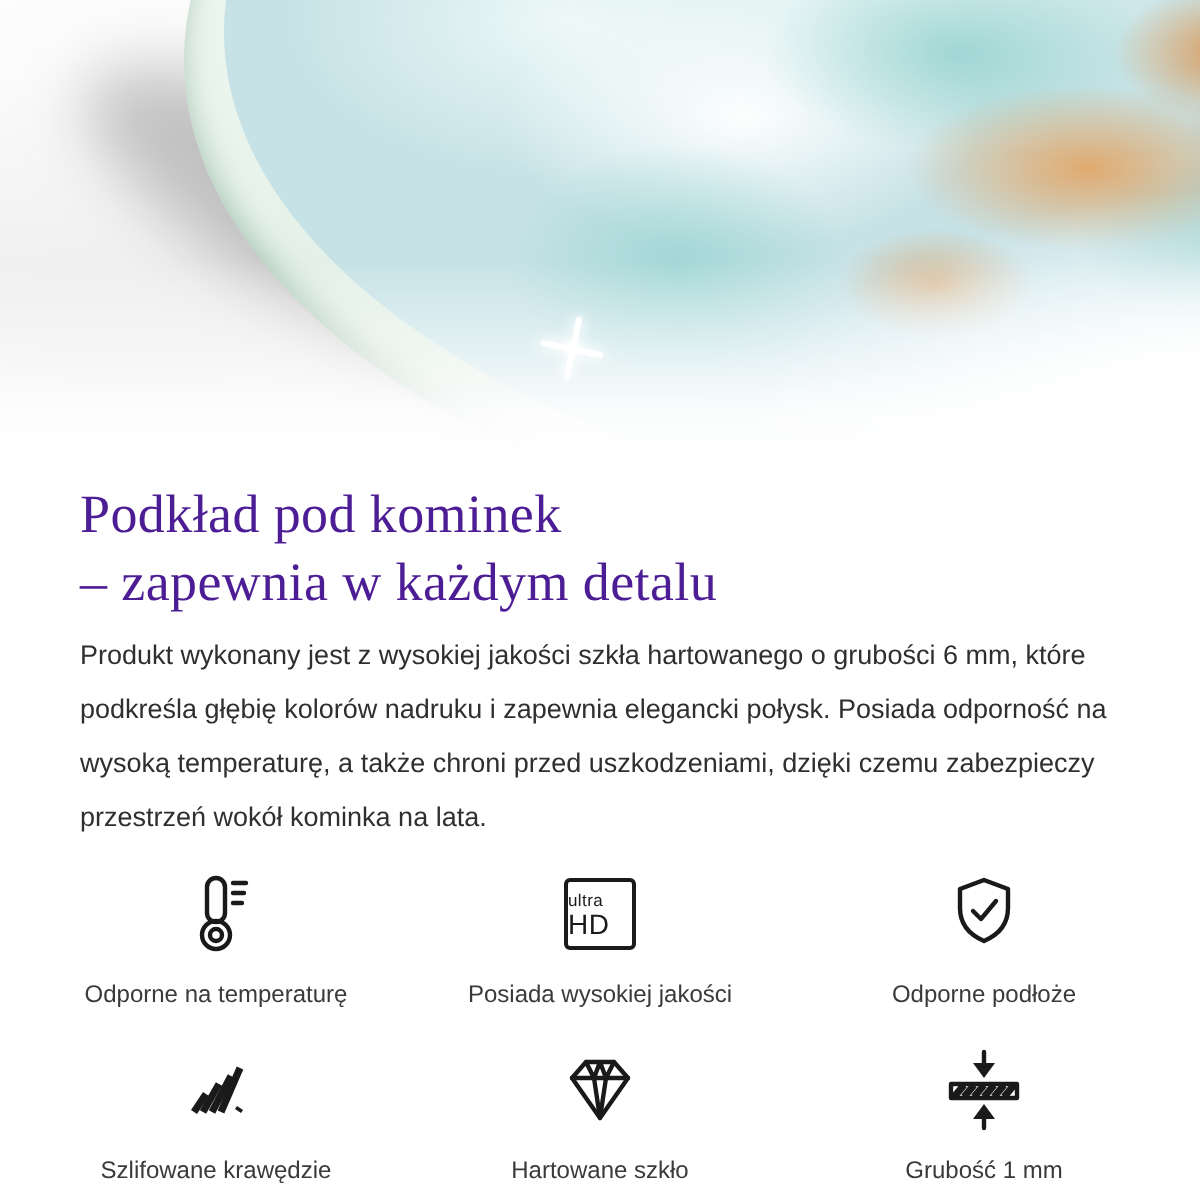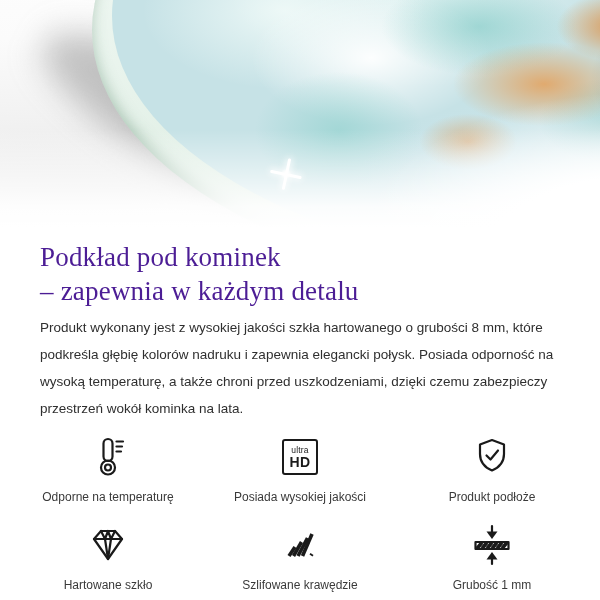--- a/index.html
+++ b/index.html
@@ -117,43 +117,43 @@
   .feature-label {
     margin-top: 10px;
     font-size: 12px;
     color: #3a3a3a;
   }
   .uhd-box {
     width: 36px; height: 36px;
     border: 2.5px solid #1a1a1a;
     border-radius: 3px;
     box-sizing: border-box;
-    display: flex; flex-direction: column; align-items: center; justify-content: center;
+    display: flex; flex-direction: column; justify-content: center;
     color: #1a1a1a;
   }
   .uhd-top { font-size: 8.5px; line-height: 9px; letter-spacing: 0.2px; }
-  .uhd-bottom { font-size: 14px; line-height: 14px; font-weight: bold; letter-spacing: 0.3px; }
+  .uhd-bottom { font-size: 14px; line-height: 14px; font-weight: normal; letter-spacing: 0.3px; }
 </style>
 </head>
 <body>
 
 <div class="hero">
   <div class="glass-shadow"></div>
   <div class="glass-outer">
     <div class="glass-inner"></div>
   </div>
   <div class="hero-fog"></div>
   <div class="sparkle">
       <div class="core"></div>
     </div>
 </div>
 
 <div class="content">
   <h1><span>Podkład pod kominek</span><br><span>– zapewnia w każdym detalu</span></h1>
-  <p class="description">Produkt wykonany jest z wysokiej jakości szkła hartowanego o grubości 8 mm, które podkreśla głębię kolorów nadruku i zapewnia elegancki połysk. Posiada odporność na wysoką temperaturę, a także chroni przed uszkodzeniami, dzięki czemu zabezpieczy przestrzeń wokół kominka na lata.</p>
+  <p class="description">Produkt wykonany jest z wysokiej jakości szkła hartowanego o grubości 6 mm, które podkreśla głębię kolorów nadruku i zapewnia elegancki połysk. Posiada odporność na wysoką temperaturę, a także chroni przed uszkodzeniami, dzięki czemu zabezpieczy przestrzeń wokół kominka na lata.</p>
 </div>
 
 <div class="features">
 
   <div class="feature">
     <div class="icon-wrap">
       <svg width="44" height="44" viewBox="0 0 44 44">
         <rect class="stroke" x="17.5" y="4" width="9" height="22" rx="4.5"></rect>
         <circle class="stroke" cx="22" cy="32.5" r="7"></circle>
         <circle class="stroke" cx="22" cy="32.5" r="3"></circle>
@@ -175,46 +175,46 @@
     <div class="feature-label">Posiada wysokiej jakości</div>
   </div>
 
   <div class="feature">
     <div class="icon-wrap">
       <svg width="44" height="44" viewBox="0 0 44 44">
         <path class="stroke" d="M22 5 L34 9.5 V19 C34 27.5 29 32.5 22 35.5 C15 32.5 10 27.5 10 19 V9.5 Z"></path>
         <polyline class="stroke" points="16.5,20.5 20.5,24.5 28,15.5"></polyline>
       </svg>
     </div>
-    <div class="feature-label">Produkt podłoże</div>
-  </div>
-
-  <div class="feature">
-    <div class="icon-wrap">
-      <svg width="44" height="44" viewBox="0 0 44 44">
-        <path class="stroke" d="M15 8 L29 8 L36 16 L22 36 L8 16 Z"></path>
-        <line class="stroke" x1="8" y1="16" x2="36" y2="16"></line>
-        <path class="stroke" d="M15 8 L19 16 L22 8 L25 16 L29 8"></path>
-        <path class="stroke" d="M19 16 L22 36 L25 16"></path>
-      </svg>
-    </div>
-    <div class="feature-label">Hartowane szkło</div>
+    <div class="feature-label">Odporne podłoże</div>
   </div>
 
   <div class="feature">
     <div class="icon-wrap">
       <svg width="44" height="44" viewBox="0 0 44 44">
         <line class="thick" x1="11" y1="33" x2="17" y2="24"></line>
         <line class="thick" x1="15.5" y1="33" x2="23.5" y2="19"></line>
         <line class="thick" x1="20" y1="33" x2="29.5" y2="15"></line>
         <line class="thick" x1="24.5" y1="33" x2="34" y2="11"></line>
         <line class="thick" x1="33" y1="32.5" x2="34" y2="31" stroke-linecap="round"></line>
       </svg>
     </div>
     <div class="feature-label">Szlifowane krawędzie</div>
+  </div>
+
+  <div class="feature">
+    <div class="icon-wrap">
+      <svg width="44" height="44" viewBox="0 0 44 44">
+        <path class="stroke" d="M15 8 L29 8 L36 16 L22 36 L8 16 Z"></path>
+        <line class="stroke" x1="8" y1="16" x2="36" y2="16"></line>
+        <path class="stroke" d="M15 8 L19 16 L22 8 L25 16 L29 8"></path>
+        <path class="stroke" d="M19 16 L22 36 L25 16"></path>
+      </svg>
+    </div>
+    <div class="feature-label">Hartowane szkło</div>
   </div>
 
   <div class="feature">
     <div class="icon-wrap">
       <svg width="44" height="44" viewBox="0 0 44 44">
         <line class="stroke" x1="22" y1="3" x2="22" y2="9"></line>
         <polygon class="fillsolid" points="16.5,8.5 27.5,8.5 22,16"></polygon>
         <rect class="stroke" x="5.5" y="19" width="33" height="7" stroke-width="1.8"></rect>
         <line class="thick" x1="7" y1="25.5" x2="12" y2="19.5" stroke-width="3"></line>
         <line class="thick" x1="12" y1="25.5" x2="17" y2="19.5" stroke-width="3"></line>

